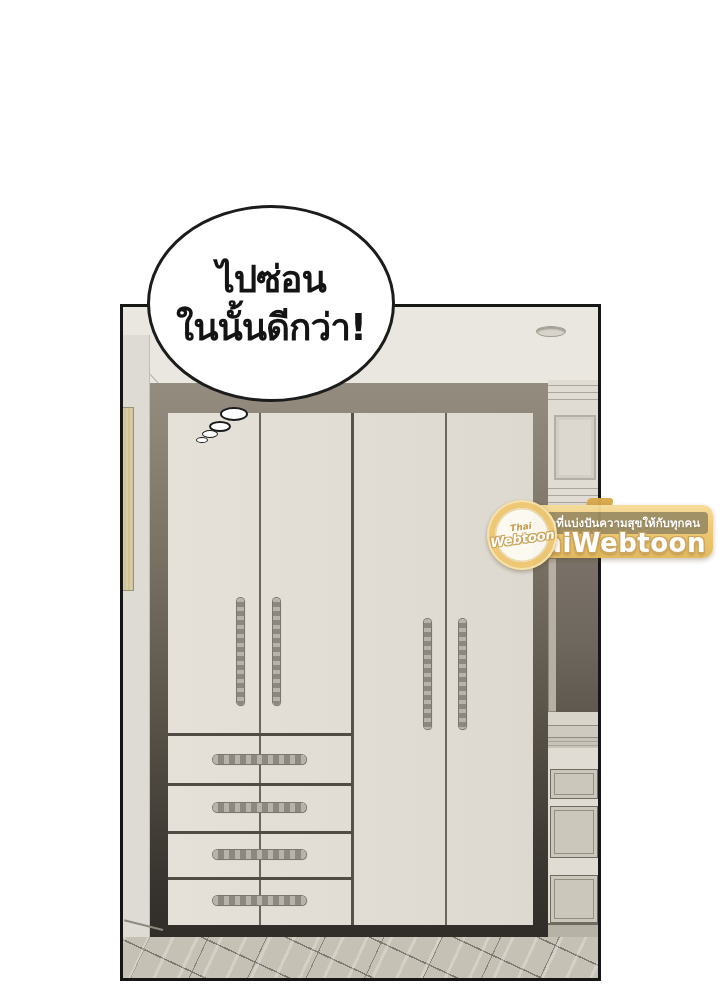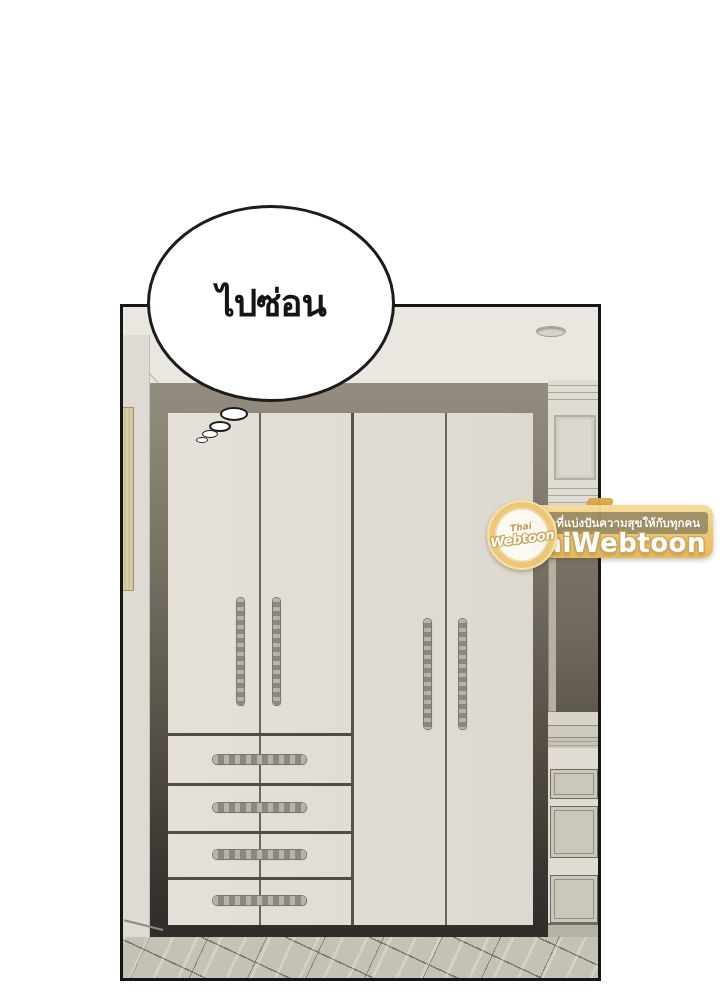--- a/index.html
+++ b/index.html
@@ -169,20 +169,21 @@
       <div class="abs foot fl"></div>
       <div class="abs foot fr"></div>
     </div>
 
     <div class="abs floor"></div>
     <div class="abs baseboard"></div>
   </div>
 
   <div class="abs bubble">
     <div class="bubble-line">ไปซ่อน</div>
+    <div class="bubble-line">ในนั้นดีกว่า!</div>
   </div>
   <div class="abs trail t1"></div>
   <div class="abs trail t2"></div>
   <div class="abs trail t3"></div>
   <div class="abs trail t4"></div>
 
   <div class="abs wm">
     <div class="abs wm-tab"></div>
     <div class="abs wm-banner"></div>
     <div class="abs wm-strip">

